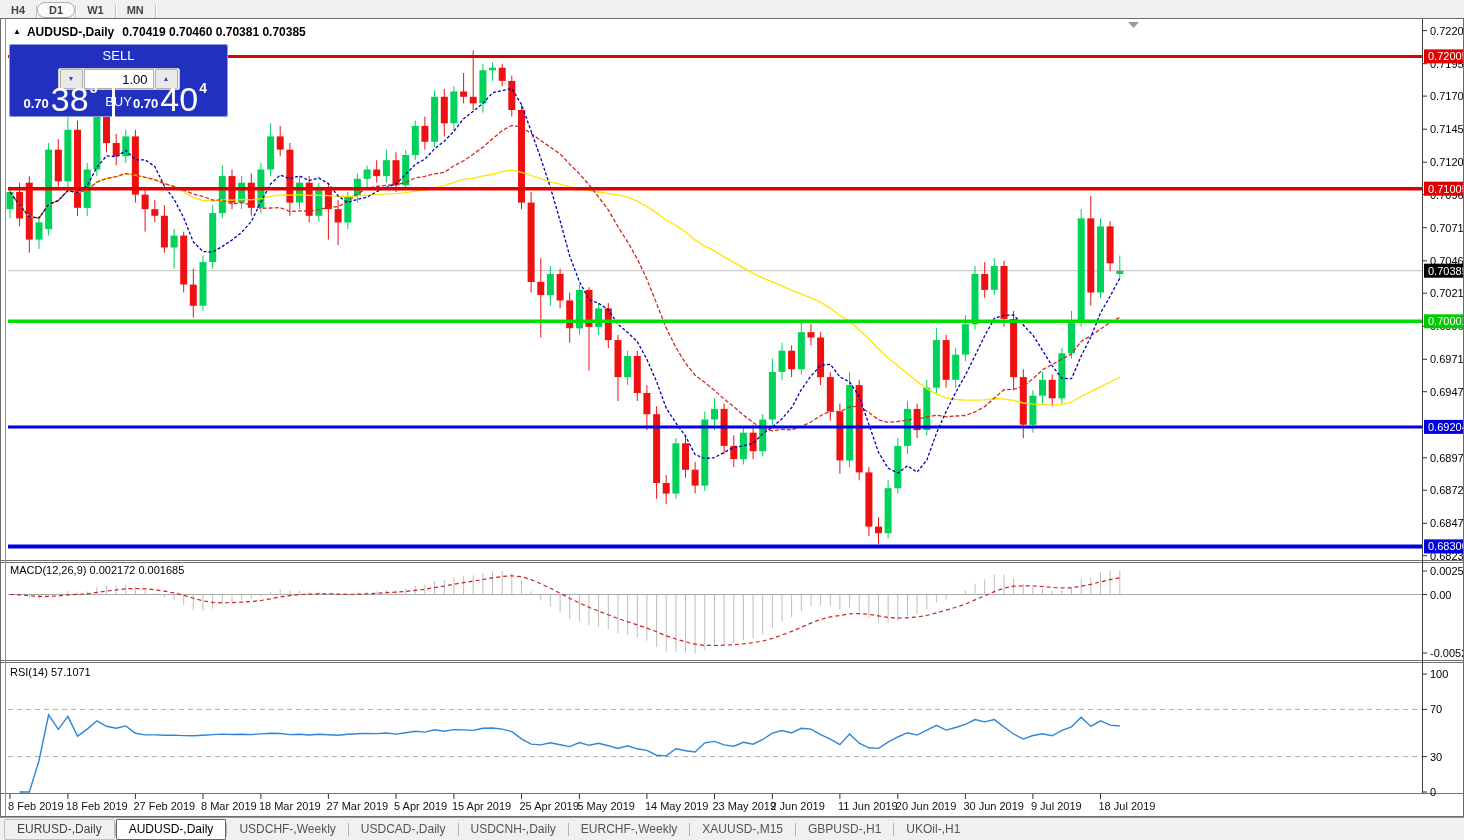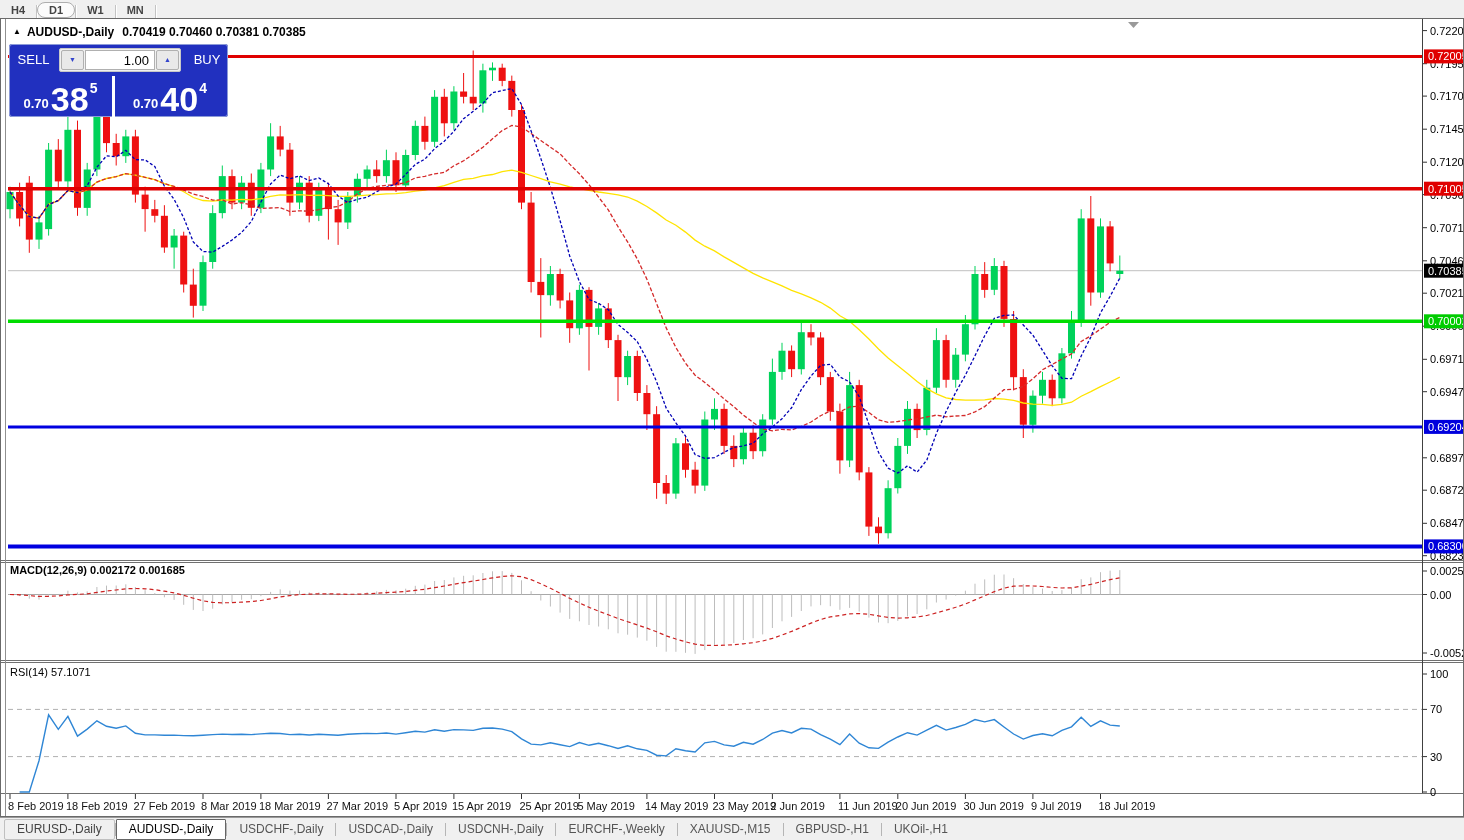--- a/index.html
+++ b/index.html
@@ -12,35 +12,35 @@
   .tf-sep{width:1px;height:13px;background:#c3c3c3;box-shadow:1px 0 0 #fff;}
   
   #chart-svg{position:absolute;left:0;top:0;}
   
   #chart-title{position:absolute;left:13px;top:25px;font-size:12px;font-weight:bold;color:#000;white-space:nowrap;}
   #chart-title .arrow{font-size:8px;vertical-align:2px;margin-right:6px;}
   #chart-title .ohlc{margin-left:8px;}
   
   #trade-panel{position:absolute;left:9px;top:44px;width:219px;background:#2130bf;border-radius:3px;
     box-shadow:0 0 0 1px #8c9ad8 inset;}
-  #tp-row1{display:flex;align-items:center;height:32px;}
+  #tp-row1{display:flex;align-items:center;height:32px;flex-direction:column;}
   .tp-btn{color:#fff;font-size:13px;flex:0 0 auto;text-align:center;line-height:24px;cursor:pointer;}
   #sell-btn{width:49px;}#buy-btn{width:50px;}
   #tp-spin{flex:1;display:flex;align-items:center;background:#f0f0f0;border:1px solid #c8c8c8;border-radius:2px;height:22px;margin:0 1px;}
   .spin-btn{width:21px;height:18px;margin:0 1px;background:#e9e9e9;border:1px solid #b0b0b0;border-radius:2px;
     color:#3344cc;font-size:7px;line-height:18px;text-align:center;cursor:pointer;}
   #volume-input{flex:1;width:58px;height:18px;border:1px solid #b0b0b0;background:#fff;font-size:13px;
     text-align:right;padding:0 5px;font-family:"Liberation Sans",sans-serif;}
   #tp-row2{display:flex;}
   .price-box{width:106px;height:41px;color:#fff;display:flex;align-items:flex-end;justify-content:center;
     padding-bottom:3px;box-sizing:border-box;}
   #sell-box{border-right:3px solid #fff;border-bottom-left-radius:3px;}
   #buy-box{border-bottom-right-radius:3px;width:110px;}
   .pb-small{font-size:13px;font-weight:bold;margin:0 2px 3px 0;}
-  .pb-big{font-size:34px;font-weight:bold;line-height:30px;}
+  .pb-big{font-size:34px;font-weight:normal;line-height:30px;}
   .pb-sup{font-size:14px;font-weight:bold;margin:0 0 18px 1px;}
   
   .panel-label{position:absolute;font-size:11px;color:#000;white-space:nowrap;}
   
   #tabs{position:absolute;left:0;top:817px;width:1464px;height:23px;background:#f0f0f0;border-top:1px solid #9a9a9a;
     display:flex;align-items:center;text-align:right;}
   .tab{font-size:12px;color:#555;padding:2px 12px;height:15px;line-height:15px;cursor:pointer;white-space:nowrap;}
   .tab.first{border:1px solid #c0c0c0;border-radius:2px;margin-left:4px;background:#f0f0f0;color:#444;}
   .tab.active{background:#fff;border:1px solid #666;border-radius:1px;color:#000;}
   .tab-sep{width:1px;height:13px;background:#b5b5b5;}
@@ -576,33 +576,33 @@
         <span class="pb-sup">5</span>
       </div>
       <div id="buy-box" class="price-box">
         <span class="pb-small">0.70</span>
         <span class="pb-big">40</span>
         <span class="pb-sup">4</span>
       </div>
     </div>
   </div>
 
-  <div class="panel-label" style="left:10px;top:564px;font-weight:bold;">
+  <div class="panel-label" style="left:10px;top:564px;">
     <span>MACD(12,26,9)</span> <span>0.002172 0.001685</span>
   </div>
   <div class="panel-label" style="left:10px;top:666px;">
     <span>RSI(14)</span> <span>57.1071</span>
   </div>
 
   <div id="tabs">
       <div class="tab first">EURUSD-,Daily</div>
       <div class="tab-sep"></div>
       <div class="tab active">AUDUSD-,Daily</div>
       <div class="tab-sep"></div>
-      <div class="tab">USDCHF-,Daily</div>
+      <div class="tab">USDCHF-,Weekly</div>
       <div class="tab-sep"></div>
       <div class="tab">USDCAD-,Daily</div>
       <div class="tab-sep"></div>
       <div class="tab">USDCNH-,Daily</div>
       <div class="tab-sep"></div>
       <div class="tab">EURCHF-,Weekly</div>
       <div class="tab-sep"></div>
       <div class="tab">XAUUSD-,M15</div>
       <div class="tab-sep"></div>
       <div class="tab">GBPUSD-,H1</div>

